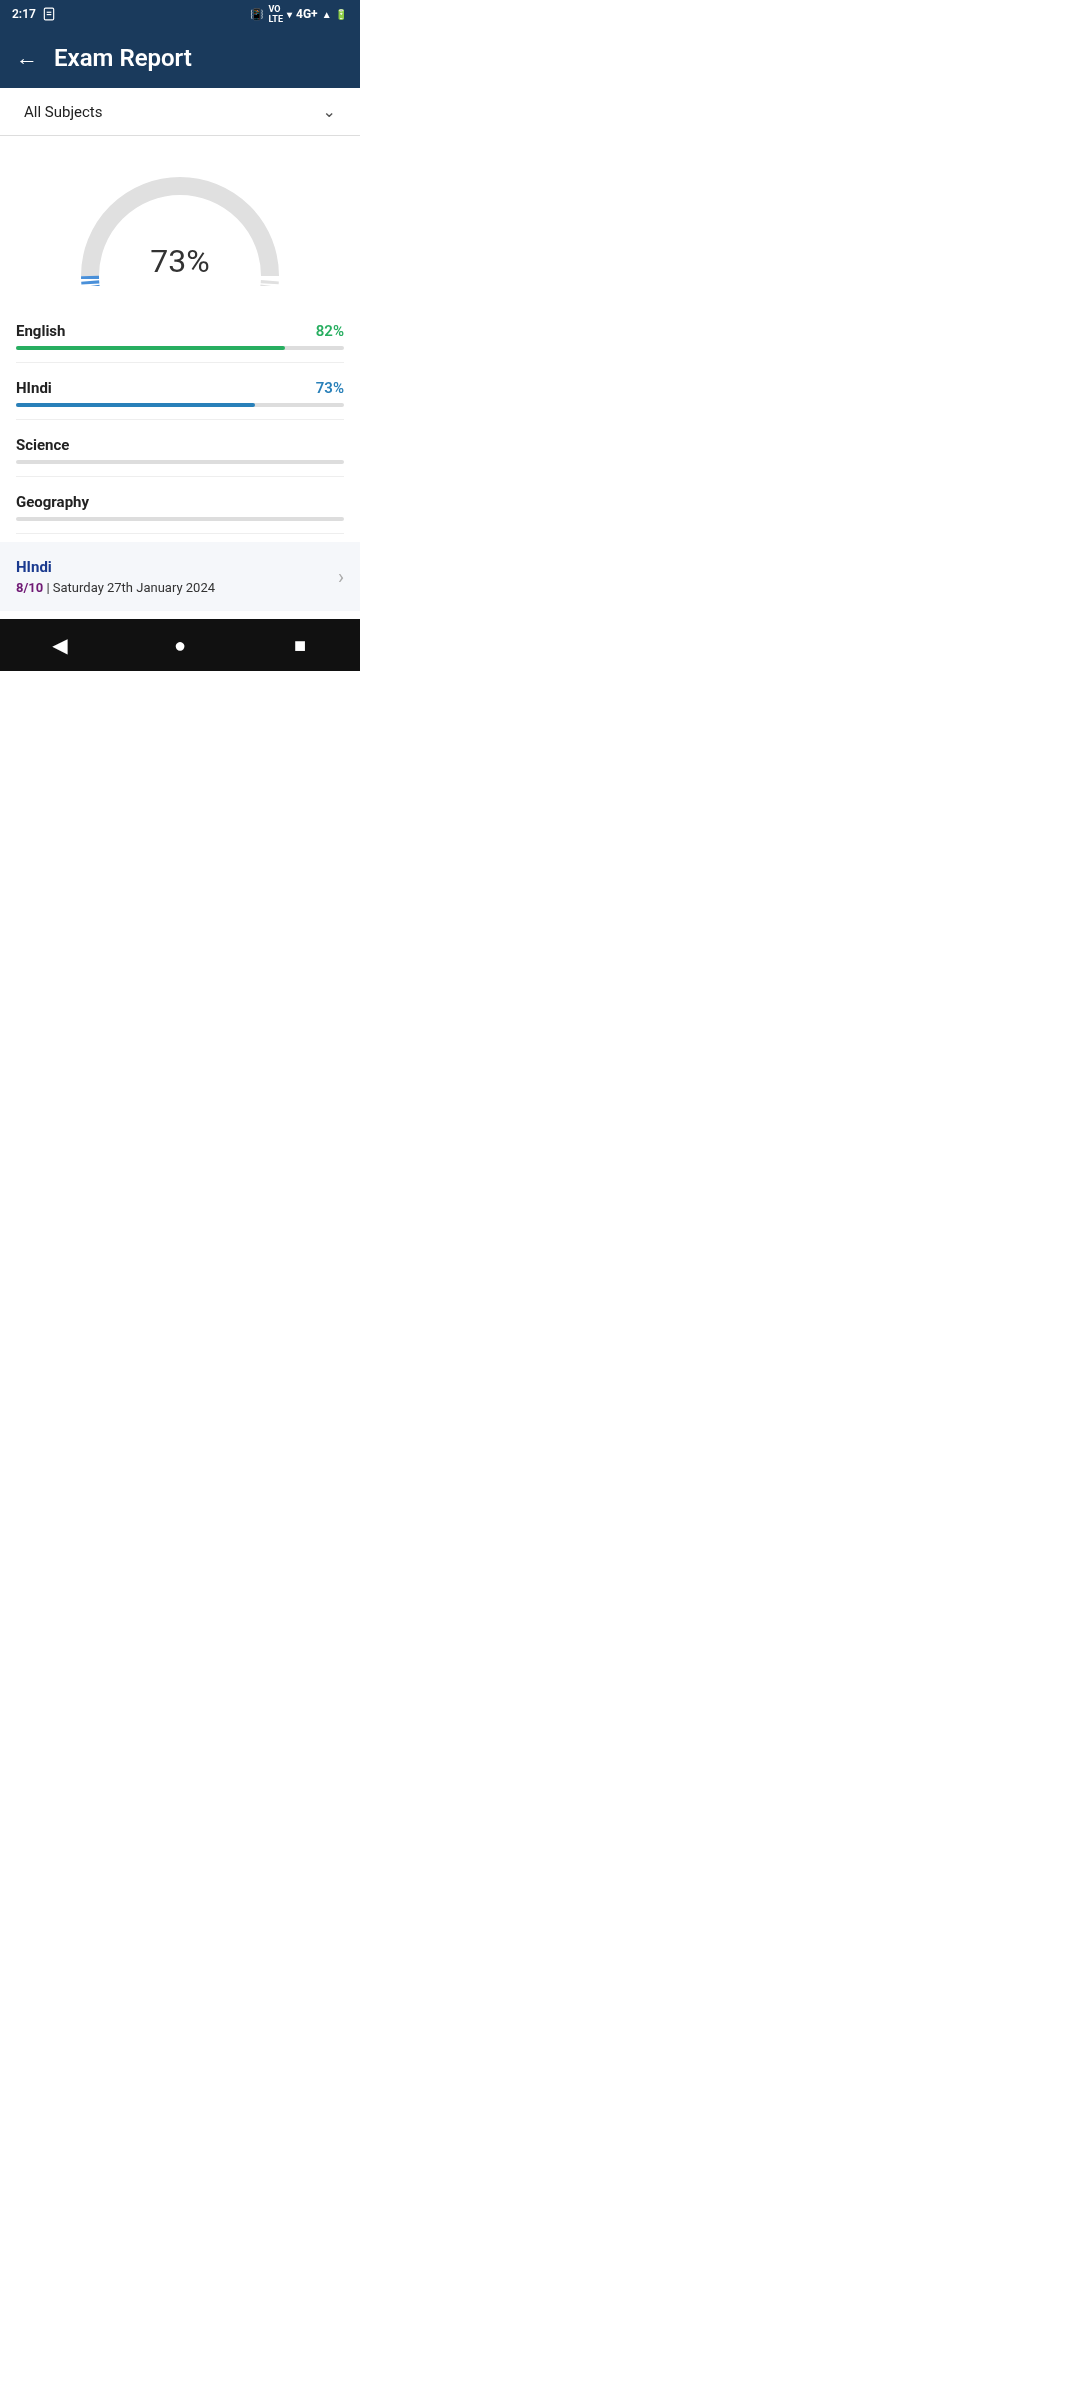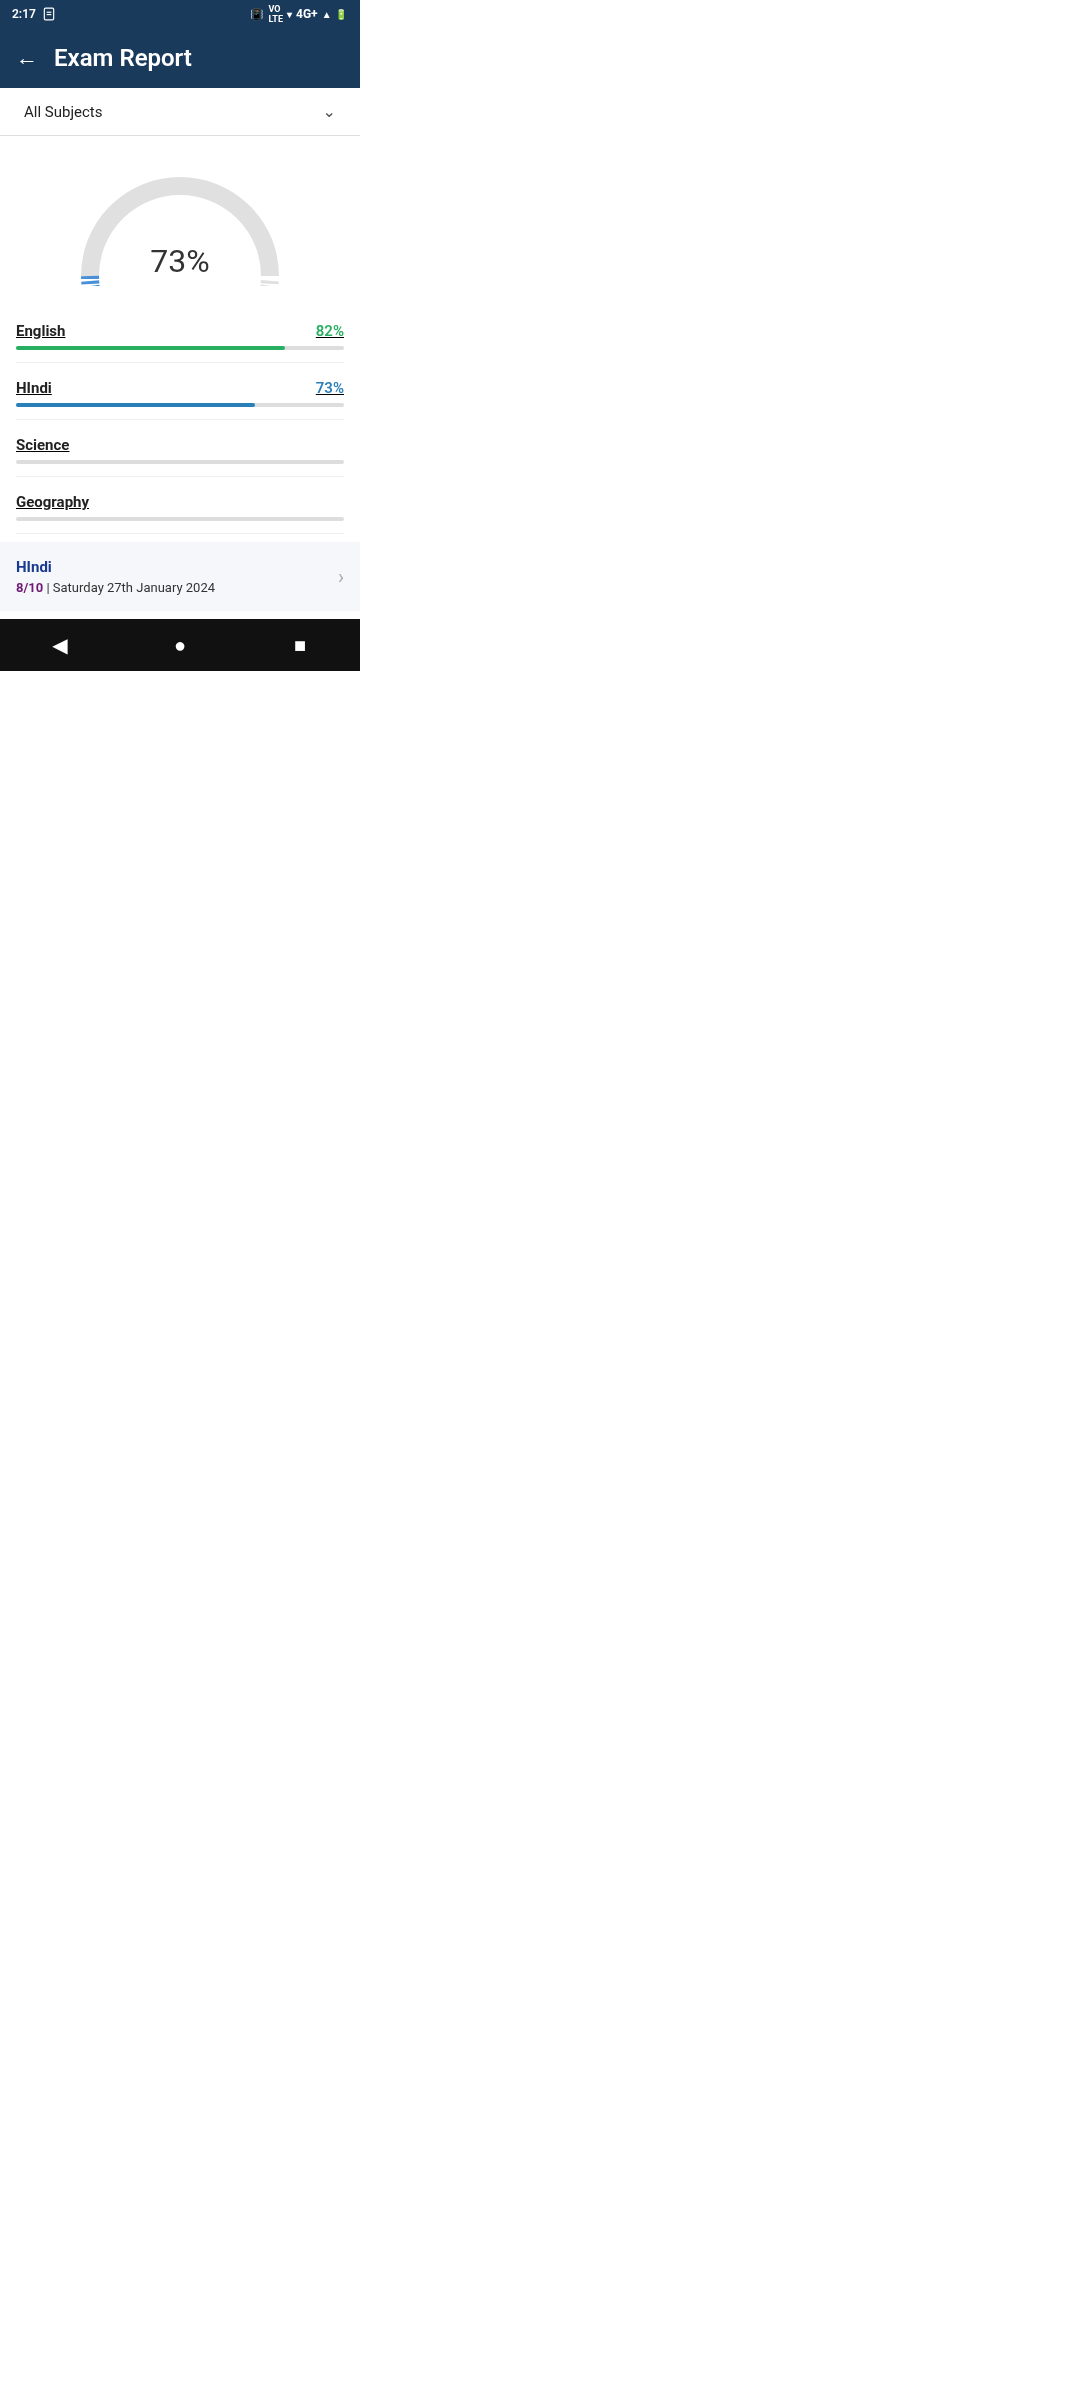--- a/index.html
+++ b/index.html
@@ -94,21 +94,20 @@
     }
     .subject-item {
       padding: 16px 0 12px 0;
       border-bottom: 1px solid #eee;
     }
     .subject-row {
       display: flex;
       justify-content: space-between;
       align-items: center;
       margin-bottom: 6px;
-      text-decoration: underline;
     }
     .subject-name {
       font-size: 15px;
       font-weight: 700;
       color: #222;
     }
     .subject-pct {
       font-size: 15px;
       font-weight: 600;
     }

